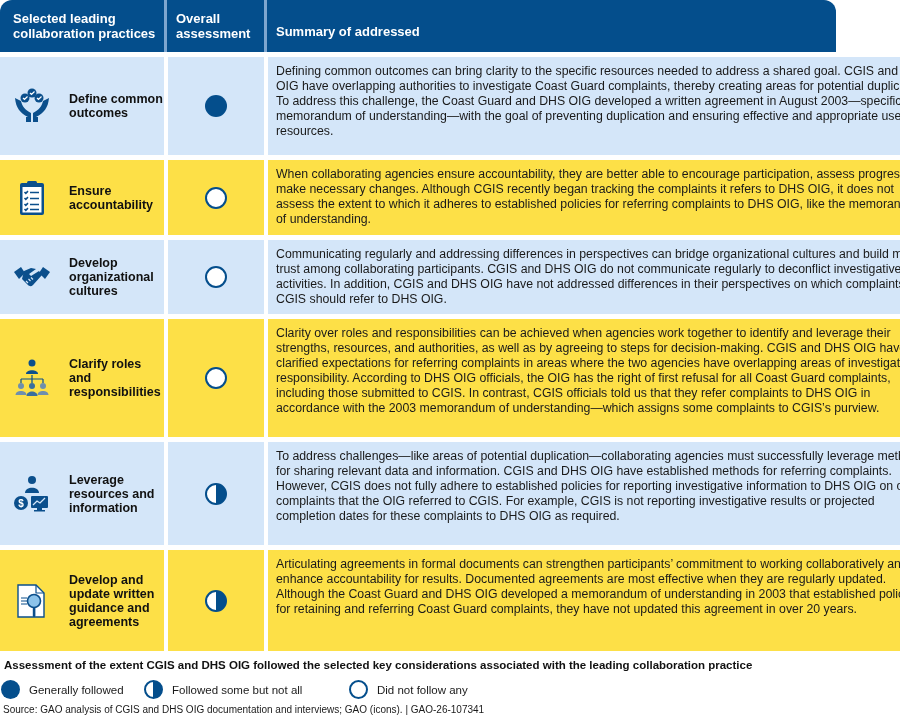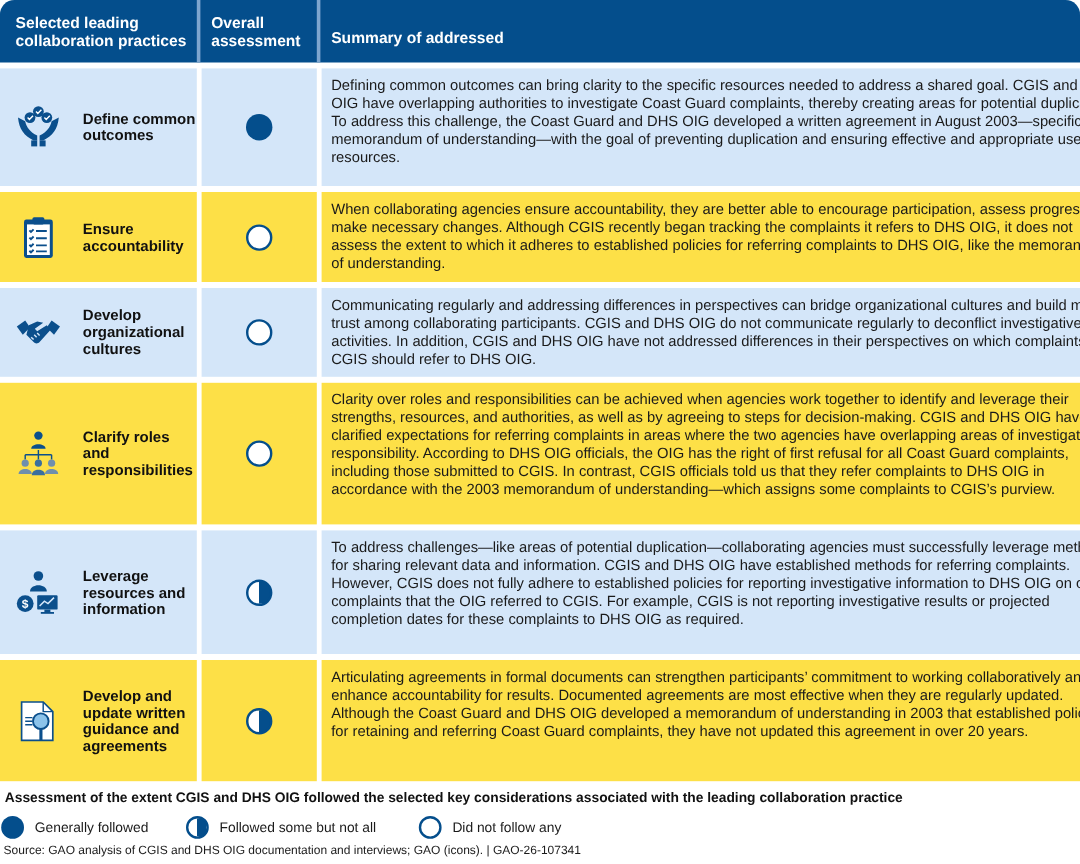--- a/index.html
+++ b/index.html
@@ -2,21 +2,21 @@
 <html><head>
 <meta charset="utf-8">
 <style>
   * { box-sizing: border-box; margin: 0; padding: 0; }
   html, body { width: 900px; height: 720px; background: #ffffff; overflow: hidden; }
   body { font-family: "Liberation Sans", sans-serif; color: #1a1a1a; position: relative; }
 
   .table { position: absolute; left: 0; top: 0; width: 900px; }
 
   .header {
-    position: absolute; left: 0; top: 0; width: 900px; height: 52px;
+    position: absolute; left: 0; top: 0; width: 836px; height: 52px;
     background: #044e8c; border-radius: 12px 12px 0 0;
   }
   .hcell {
     position: absolute; top: 0; height: 52px; color: #ffffff; font-weight: bold;
     font-size: 13px; line-height: 15px; display: flex; align-items: center;
   }
   .hcell.c1 { left: 13px; width: 150px; }
   .hcell.c2 { left: 176px; width: 90px; }
   .hcell.c3 { left: 276px; width: 300px; padding-top: 11px; }
   .hdiv { position: absolute; top: 0; width: 3px; height: 52px; background: #7ea6cf; }
@@ -212,21 +212,21 @@
       </div>
   </div>
 </div>
 
 <div class="legend-title">Assessment of the extent CGIS and DHS OIG followed the selected key considerations associated with the leading collaboration practice</div>
 <div class="legend">
   <div class="litem" style="left:1px">
     <div class="dot full"></div>
     <span class="txt">Generally followed</span>
   </div>
-  <div class="litem" style="left:155px">
+  <div class="litem" style="left:144px">
     <div class="dot half"></div>
     <span class="txt">Followed some but not all</span>
   </div>
   <div class="litem" style="left:349px">
     <div class="dot none"></div>
     <span class="txt">Did not follow any</span>
   </div>
 </div>
 
 <div class="source">Source: GAO analysis of CGIS and DHS OIG documentation and interviews; GAO (icons).  |  GAO-26-107341</div>

